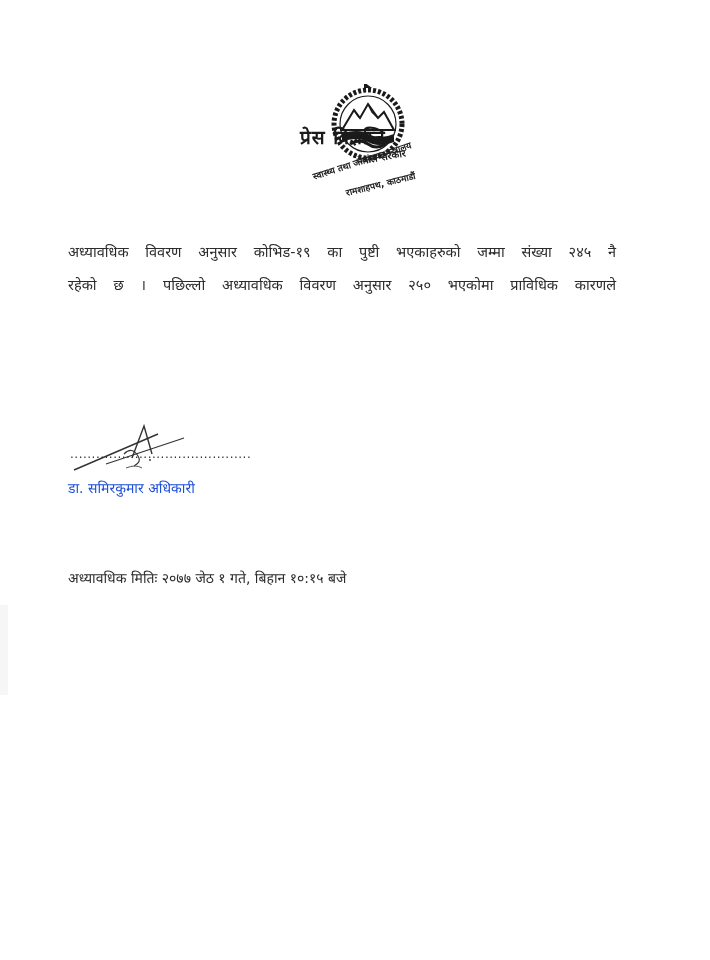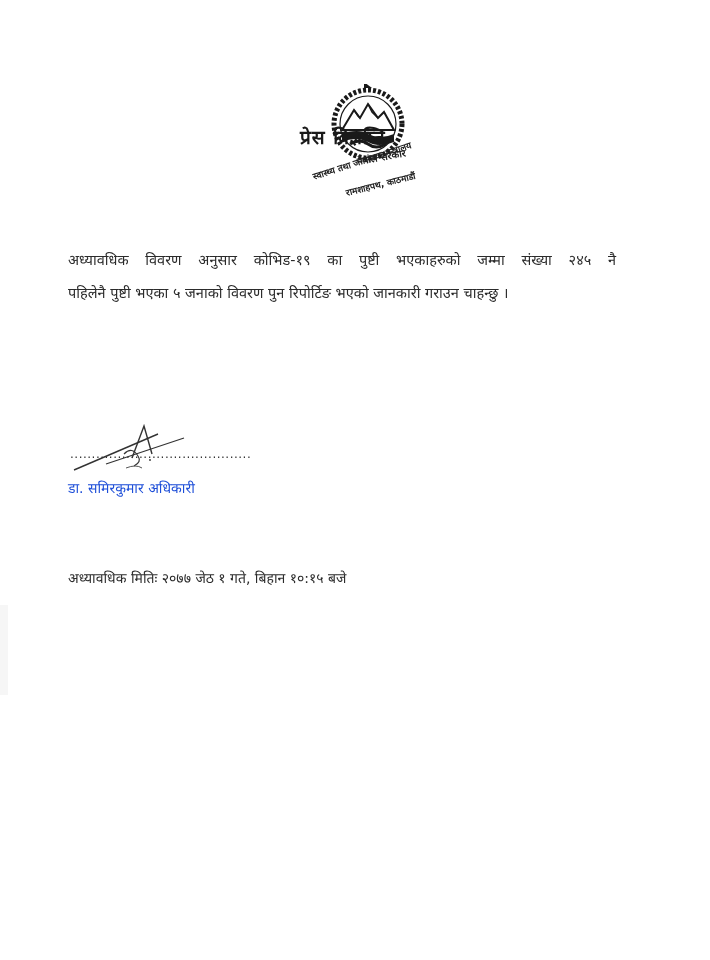--- a/index.html
+++ b/index.html
@@ -51,21 +51,21 @@
     white-space: nowrap;
     transform-origin: left center;
   }
   .stamp-line.l1 { left: 357px; top: 154px; transform: rotate(-10deg); font-size: 10px; }
   .stamp-line.l2 { left: 313px; top: 170px; transform: rotate(-18deg); }
   .stamp-line.l3 { left: 346px; top: 186px; transform: rotate(-14deg); }
 
   
   .body-text {
     position: absolute;
-    left: 68px; top: 244px;
+    left: 68px; top: 236px;
     width: 548px;
     font-size: 14.5px;
     line-height: 33px;
     text-align: justify;
     text-align-last: left;
     color: #2b2b2b;
   }
   .body-line {
     display: block;
     white-space: nowrap;
@@ -133,21 +133,21 @@
       <path d="M66 4 L66 -2 L74 4 Z" fill="#1a1a1a"></path>
     </svg>
   </div>
   <div class="stamp-title">प्रेस विज्ञप्ति</div>
   <div class="stamp-line l1">नेपाल सरकार</div>
   <div class="stamp-line l2">स्वास्थ्य तथा जनसंख्या मन्त्रालय</div>
   <div class="stamp-line l3">रामशाहपथ, काठमाडौं</div>
 
   <div class="body-text">
     <span class="body-line">अध्यावधिक विवरण अनुसार कोभिड-१९ का पुष्टी भएकाहरुको जम्मा संख्या २४५ नै</span>
-    <span class="body-line last">पहिलेनै पुष्टी भएका ५ जनाको विवरण पुन रिपोर्टिङ भएको जानकारी गराउन चाहन्छु ।</span>
+    <span class="body-line">रहेको छ । पछिल्लो अध्यावधिक विवरण अनुसार २५० भएकोमा प्राविधिक कारणले</span>
   </div>
 
   <div class="sig-dots">..........................................</div>
   <div class="signature">
     <svg viewBox="0 0 160 50" xmlns="http://www.w3.org/2000/svg" width="160" height="50">
       <path d="M8 46 L92 10" stroke="#333" stroke-width="1.4" fill="none"></path>
       <path d="M40 40 L118 14" stroke="#333" stroke-width="1.2" fill="none"></path>
       <path d="M66 34 L78 2 L86 30" stroke="#333" stroke-width="1.4" fill="none"></path>
       <path d="M58 30 Q66 22 72 32 Q76 38 68 42" stroke="#333" stroke-width="1.2" fill="none"></path>
       <path d="M60 44 Q70 40 76 44" stroke="#555" stroke-width="1" fill="none"></path>

